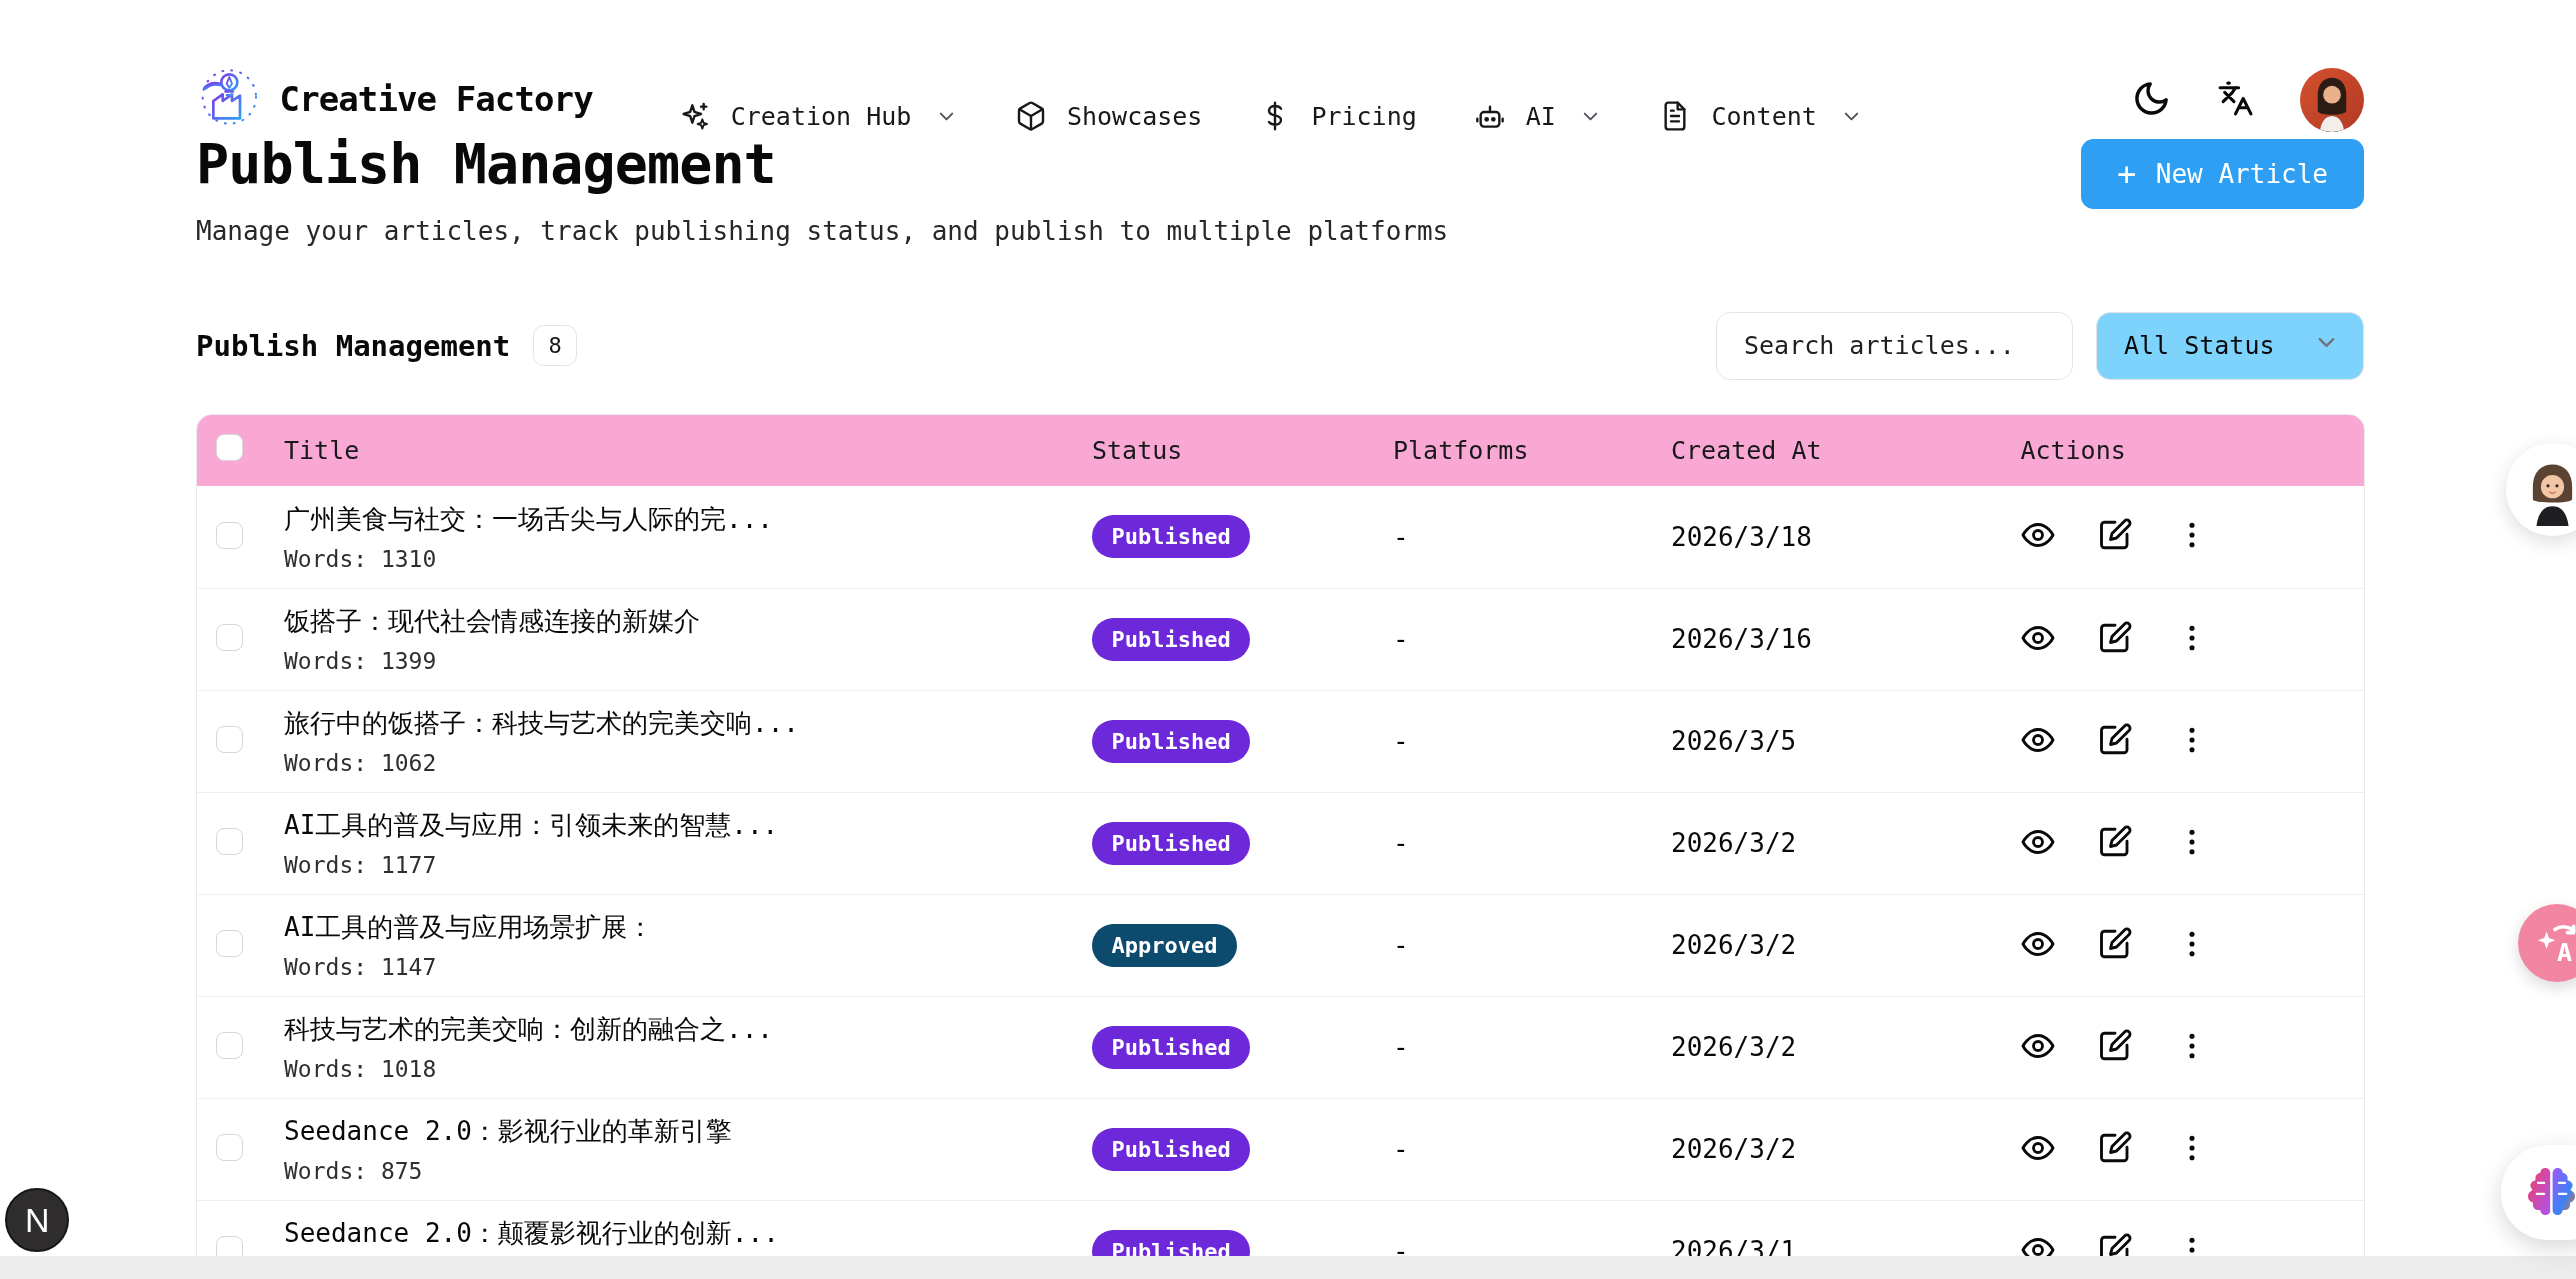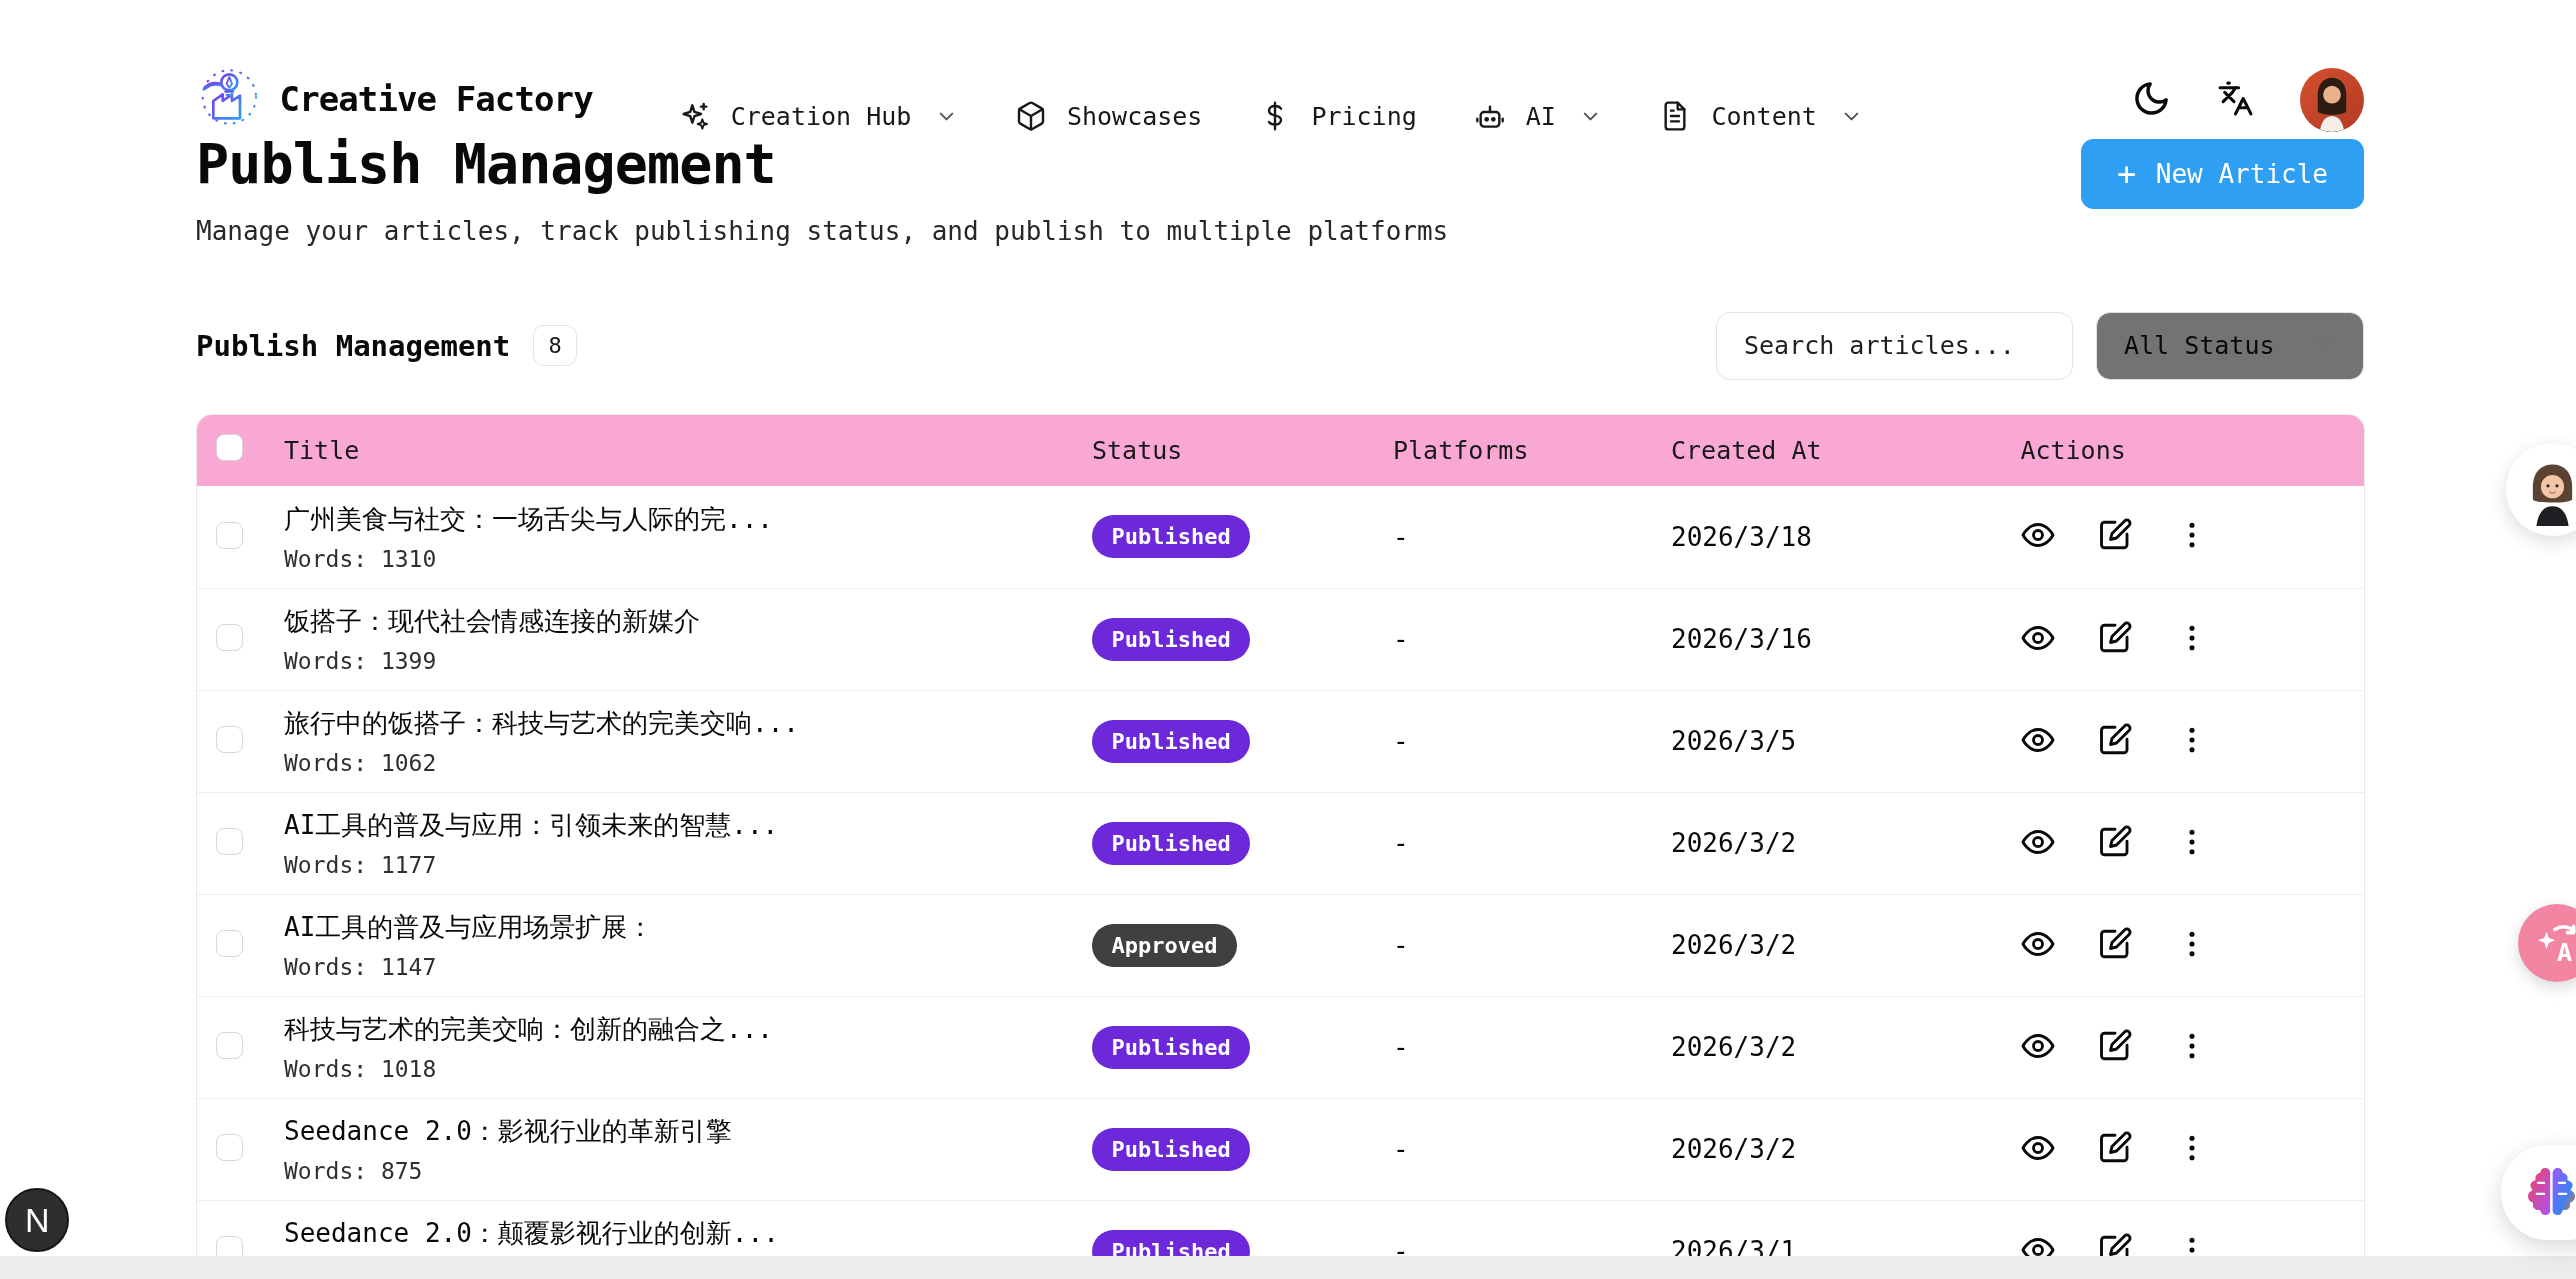--- a/index.html
+++ b/index.html
@@ -31,34 +31,34 @@
   .toolbar { display:flex; justify-content:space-between; align-items:center; padding:0 212px 0 196px; margin-top:66px; }
   .section-left { display:flex; align-items:center; gap:23px; }
   .section-title { font-size:29px; font-weight:bold; }
   .count-badge { font-size:22px; color:#18181b; border:1.8px solid #e4e4e7; border-radius:10.7px; padding:7.1px 14.3px; }
   .toolbar-right { display:flex; align-items:center; gap:23px; }
   .search-input { width:357px; height:68px; border:1.8px solid #e4e4e7; border-radius:14.3px;
     font-size:25px; font-family:inherit; padding:0 27px; color:#18181b; outline:none; }
   .search-input::placeholder { color:#1f1f23; opacity:1; }
   .status-select { width:268px; height:68px; border:1.8px solid #e4e4e7; border-radius:14.3px;
     display:flex; align-items:center; justify-content:space-between; padding:0 23px 0 27px;
-    font-size:25px; cursor:pointer; background:#737373; }
+    font-size:25px; cursor:pointer; background:#7dd3fc; }
 
   
   .table-wrap { margin:34px 211px 0 196px; border:1.8px solid #e9e9eb; border-radius:16px; overflow:hidden; background:#fff; }
   .grid { display:grid; grid-template-columns:87px 808px 301px 278px 328px 1fr; align-items:center; }
   .t-header { background:#f9a8d4; height:71px; font-size:25px; font-weight:500; color:#18181b; }
   .t-row { height:102px; border-top:1.8px solid #efeff1; background:#fff; }
   .cb { appearance:none; -webkit-appearance:none; width:27px; height:27px; border:1.8px solid #d6d6db;
     border-radius:8px; background:#fff; margin-left:19px; cursor:pointer; }
   .cell-title-main { font-size:26px; font-weight:500; color:#09090b; white-space:nowrap; overflow:hidden; }
   .cell-title-sub { font-size:23px; color:#2f2f33; margin-top:9px; }
   .badge { display:inline-block; padding:9px 19.6px; border-radius:21.4px; color:#fff; font-size:22px; font-weight:bold; }
   .badge.green { background:#6d28d9; }
-  .badge.blue  { background:#404040; }
+  .badge.blue  { background:#0c4a6e; }
   .dash, .date { font-size:26px; color:#09090b; }
   .actions { display:flex; align-items:center; gap:41px; padding-left:21.4px; }
   .act-btn { background:none; border:none; cursor:pointer; display:flex; align-items:center; padding:0; }
 
   
   .bottom-strip { position:absolute; left:0; right:0; bottom:0; height:23px; background:#ececed; }
   .dev-badge { position:absolute; left:5.4px; top:1188px; width:64px; height:64px; border-radius:50%;
     background:#2f2d2d; border:2.7px solid #171717; color:#fff; font-size:34px;
     display:flex; align-items:center; justify-content:center; cursor:pointer; }
   .float-avatar { position:absolute; top:443px; right:-23px; width:93px; height:93px; border-radius:50%;

